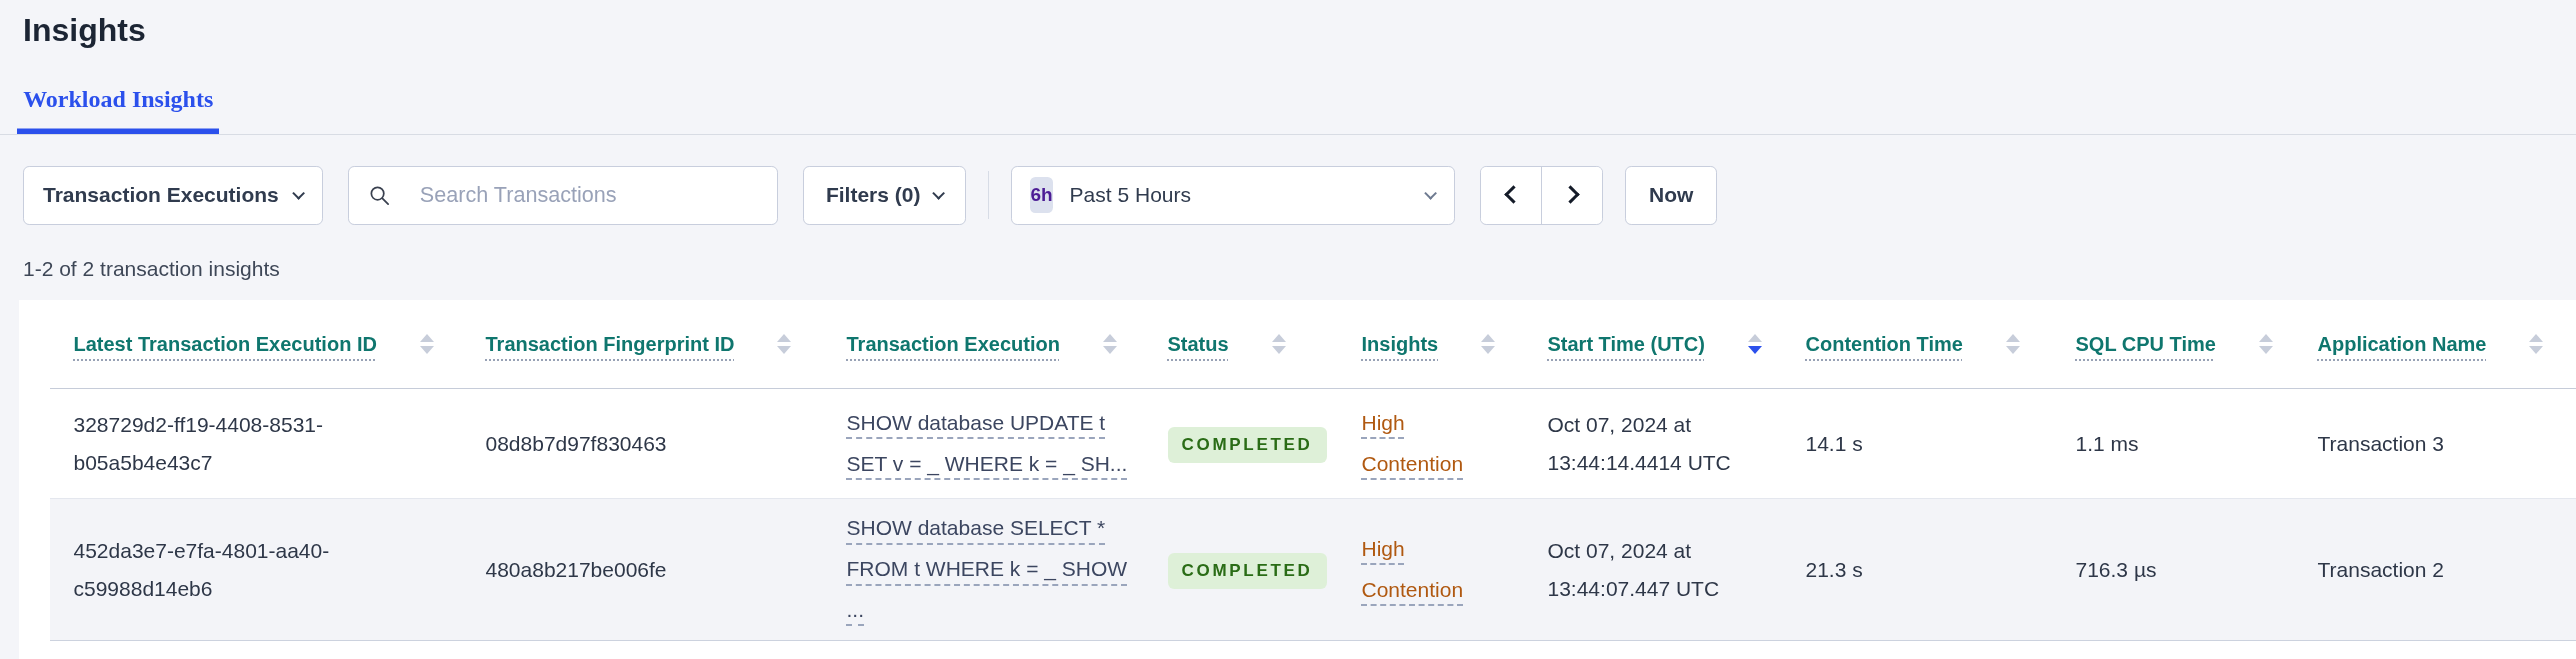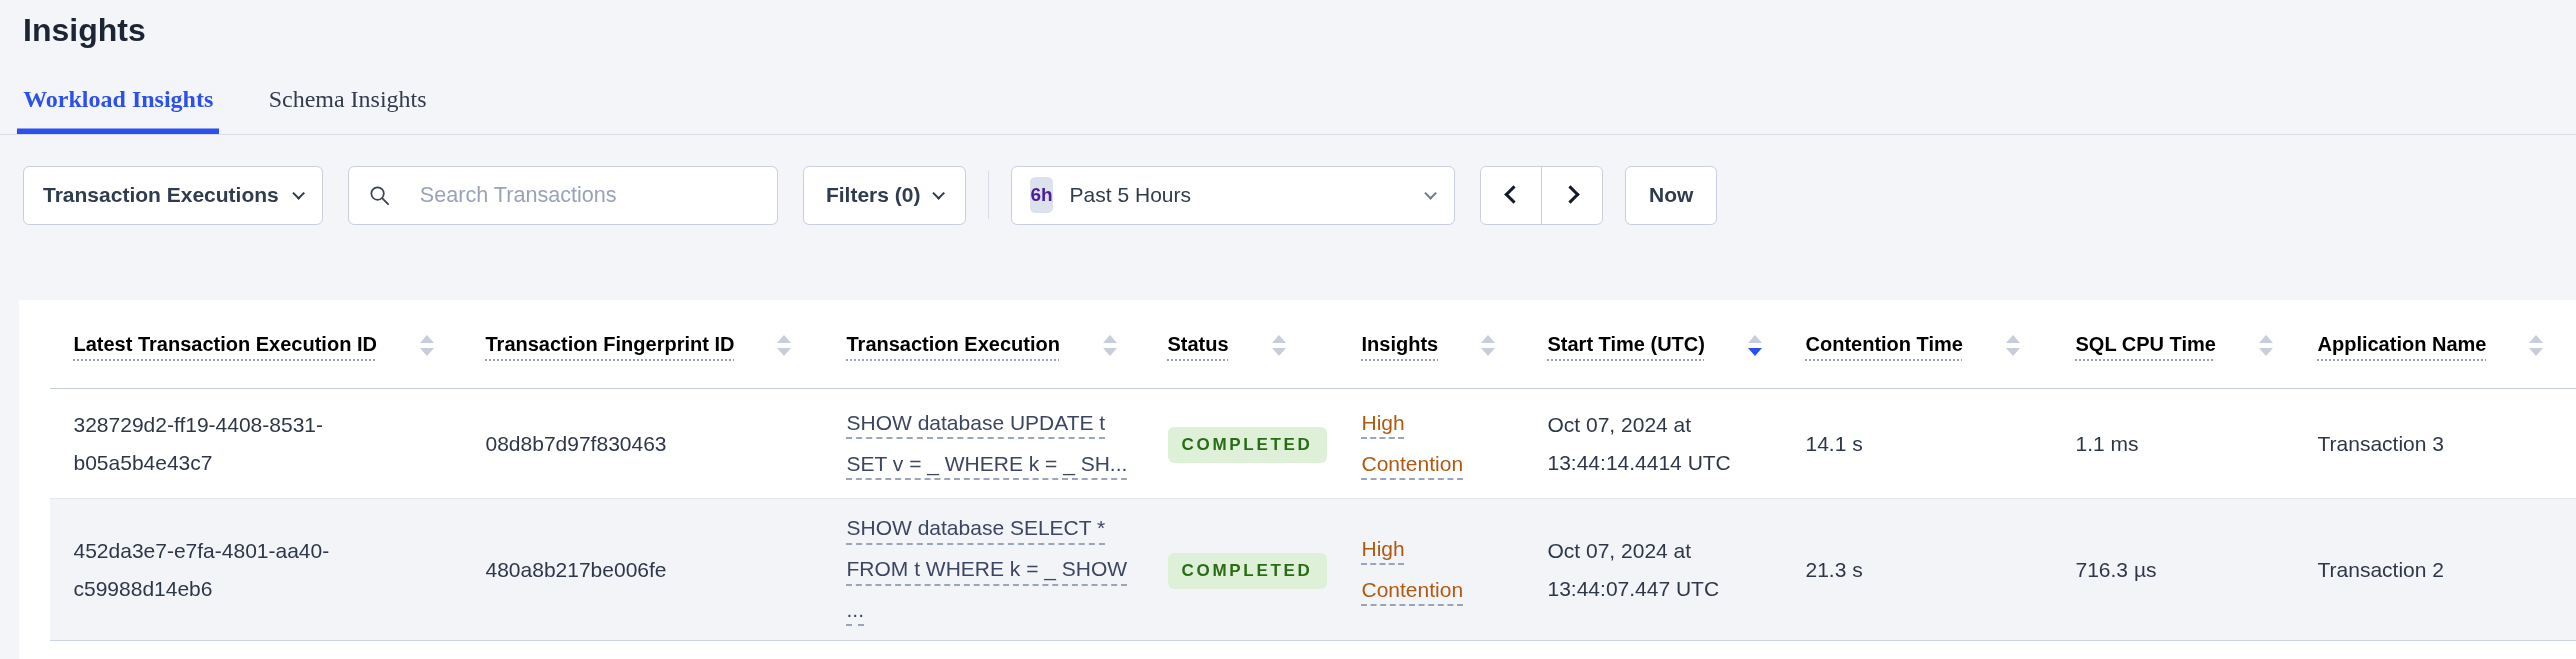--- a/index.html
+++ b/index.html
@@ -145,25 +145,25 @@
     padding-left: 31px;
   }
   .thead, .trow {
     display: grid;
     grid-template-columns: 436px 361px 321px 194px 186px 258px 270px 242px auto;
     align-items: center;
   }
   .thead { height: 89px; border-bottom: 1.5px solid #c6ccd9; }
   .th {
     display: flex;
-    align-items: flex-end;
+    align-items: center;
     gap: 43px;
     font-size: 20px;
     font-weight: 700;
-    color: #000000;
+    color: #0f766e;
     cursor: pointer;
   }
   .th:first-child { padding-left: 24px; }
   .th-label {
     text-decoration: underline dotted;
     text-decoration-color: #98a2b5;
     text-decoration-thickness: 1.5px;
     text-underline-offset: 8.5px;
     white-space: nowrap;
   }
@@ -216,21 +216,20 @@
 </style>
 </head>
 <body>
 
 <div class="page">
 
   <div class="page-title">Insights</div>
 
   <div class="tabs">
     <div class="tab active">Workload Insights</div>
-    <div class="tab">Schema Insights</div>
   </div>
 
   <div class="toolbar">
     <button class="ctl dropdown-btn">
       <span>Transaction Executions</span>
       <span class="chev"></span>
     </button>
 
     <label class="ctl search-box">
       <svg width="23" height="23" viewBox="0 0 24 24" fill="none" stroke="#39404f" stroke-width="1.8" stroke-linecap="round">
@@ -259,20 +258,21 @@
         </button>
       <div class="sep"></div>
       <button>
           <span class="arr right"></span>
         </button>
     </div>
 
     <button class="ctl now-btn">Now</button>
   </div>
 
+  <div class="summary">1-2 of 2 transaction insights</div>
 
   <div class="card">
 
     <div class="thead">
       <div class="th">
         <span class="th-label">Latest Transaction Execution ID</span>
         <span class="sort">
             <i class="up"></i>
             <i class="down"></i>
           </span>

